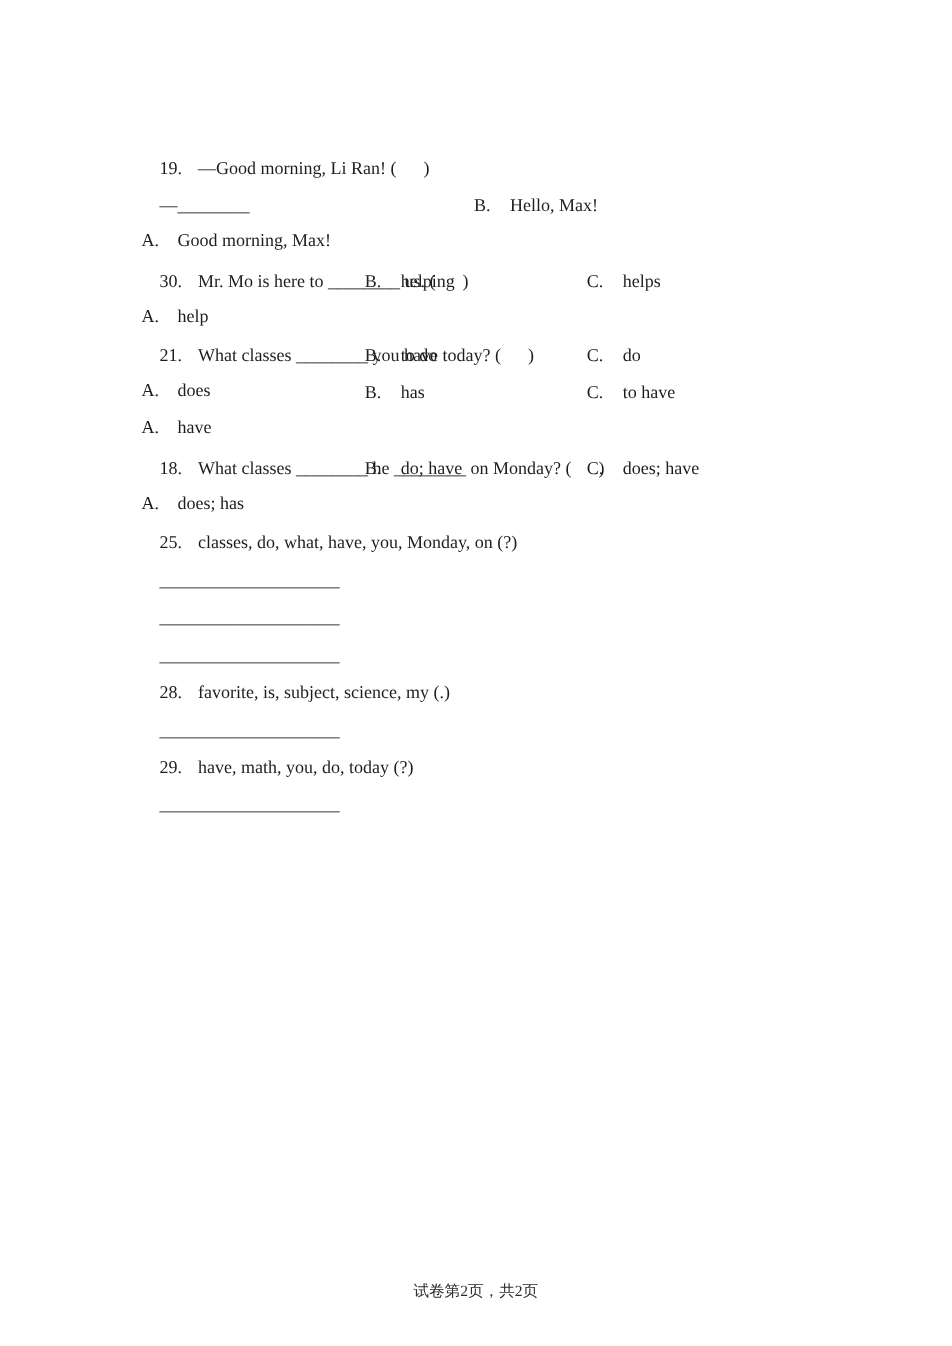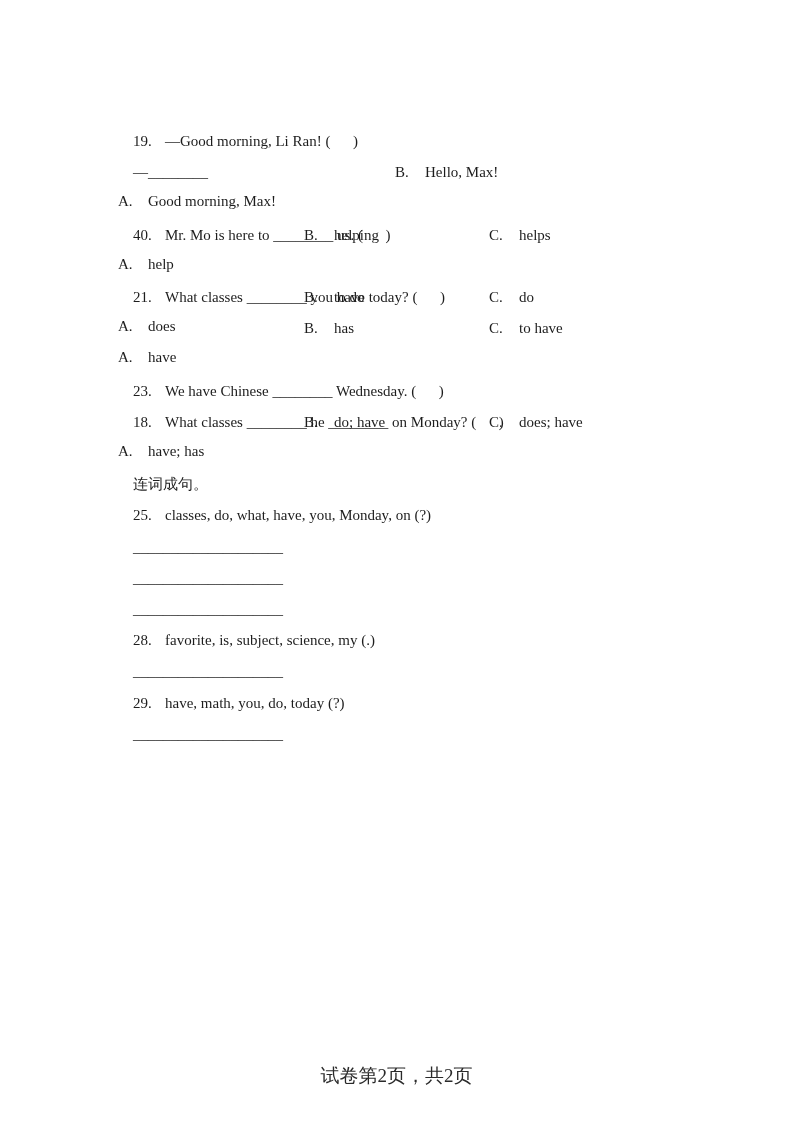--- a/index.html
+++ b/index.html
@@ -40,21 +40,21 @@
     width: 30px;
     white-space: pre;
   }
   .blank-row { letter-spacing: 0; }
   .footer {
     position: absolute;
     top: 1066px;
     left: 0;
     width: 793px;
     text-align: center;
-    font-size: 19px;
+    font-size: 13px;
     line-height: 20px;
     color: #2a2a2a;
   }
 </style>
 </head>
 <body>
 
 <div class="content">
 
   <div class="row">
@@ -62,21 +62,21 @@
   </div>
   <div class="row">
     <span>—________</span>
   </div>
   <div class="row">
     <span class="opt c0"><span class="lbl">A.</span><span>Good morning, Max!</span></span>
     <span class="opt cb19"><span class="lbl">B.</span><span>Hello, Max!</span></span>
   </div>
 
   <div class="row">
-    <span class="num">40.</span><span>Mr. Mo is here to ________ us. (      )</span>
+    <span class="num">30.</span><span>Mr. Mo is here to ________ us. (      )</span>
   </div>
   <div class="row">
     <span class="opt c0"><span class="lbl">A.</span><span>help</span></span>
     <span class="opt c1"><span class="lbl">B.</span><span>helping</span></span>
     <span class="opt c2"><span class="lbl">C.</span><span>helps</span></span>
   </div>
 
   <div class="row">
     <span class="num">21.</span><span>What classes ________ you have today? (      )</span>
   </div>
@@ -85,36 +85,30 @@
     <span class="opt c1"><span class="lbl">B.</span><span>to do</span></span>
     <span class="opt c2"><span class="lbl">C.</span><span>do</span></span>
   </div>
 
   <div class="row">
     <span class="opt c0"><span class="lbl">A.</span><span>have</span></span>
     <span class="opt c1"><span class="lbl">B.</span><span>has</span></span>
     <span class="opt c2"><span class="lbl">C.</span><span>to have</span></span>
   </div>
 
-  <div class="row">
-    <span class="num">23.</span><span>We have Chinese ________ Wednesday. (      )</span>
-  </div>
 
   <div class="row">
     <span class="num">18.</span><span>What classes ________ he ________ on Monday? (      )</span>
   </div>
   <div class="row">
-    <span class="opt c0"><span class="lbl">A.</span><span>have; has</span></span>
+    <span class="opt c0"><span class="lbl">A.</span><span>does; has</span></span>
     <span class="opt c1"><span class="lbl">B.</span><span>do; have</span></span>
     <span class="opt c2"><span class="lbl">C.</span><span>does; have</span></span>
   </div>
 
-  <div class="row">
-    <span>连词成句。</span>
-  </div>
 
   <div class="row">
     <span class="num">25.</span><span>classes, do, what, have, you, Monday, on (?)</span>
   </div>
   <div class="row blank-row">
     <span>____________________</span>
   </div>
 
   <div class="row blank-row">
     <span>____________________</span>

